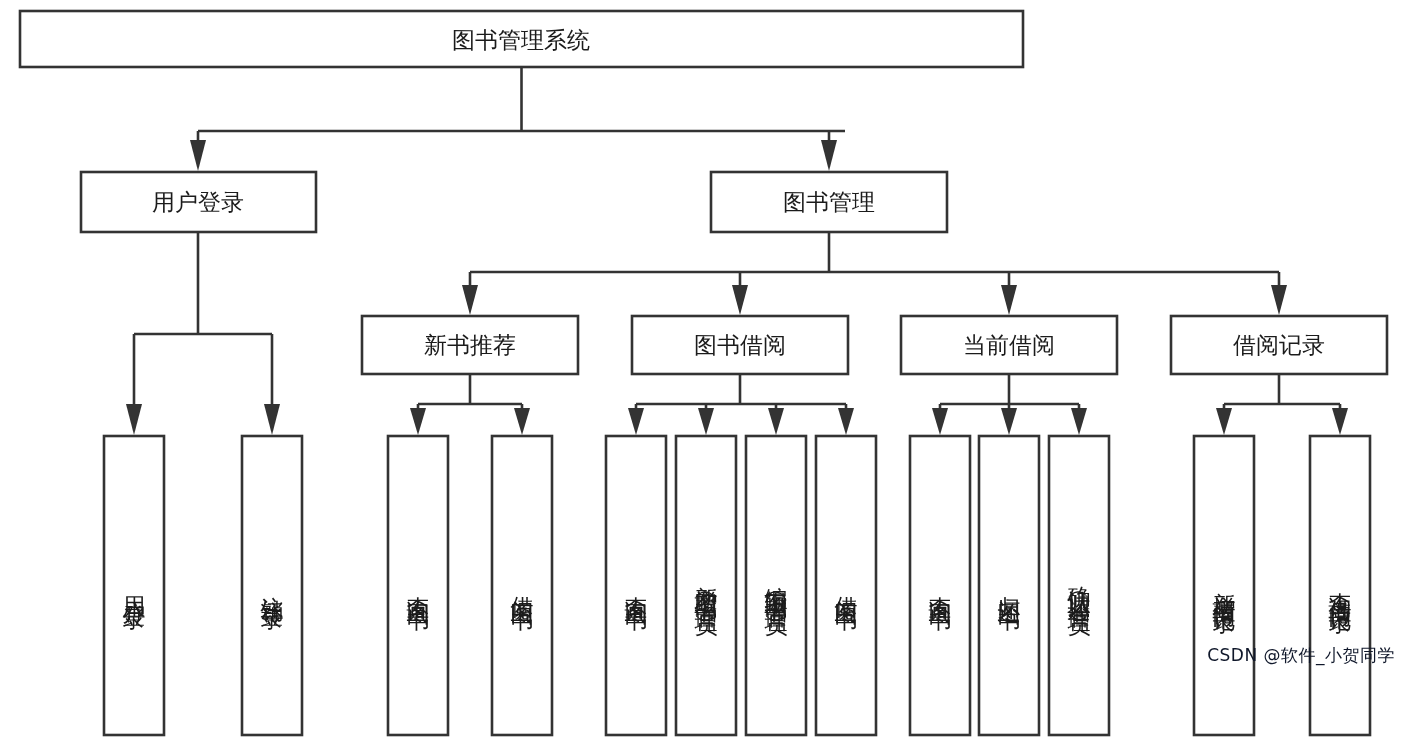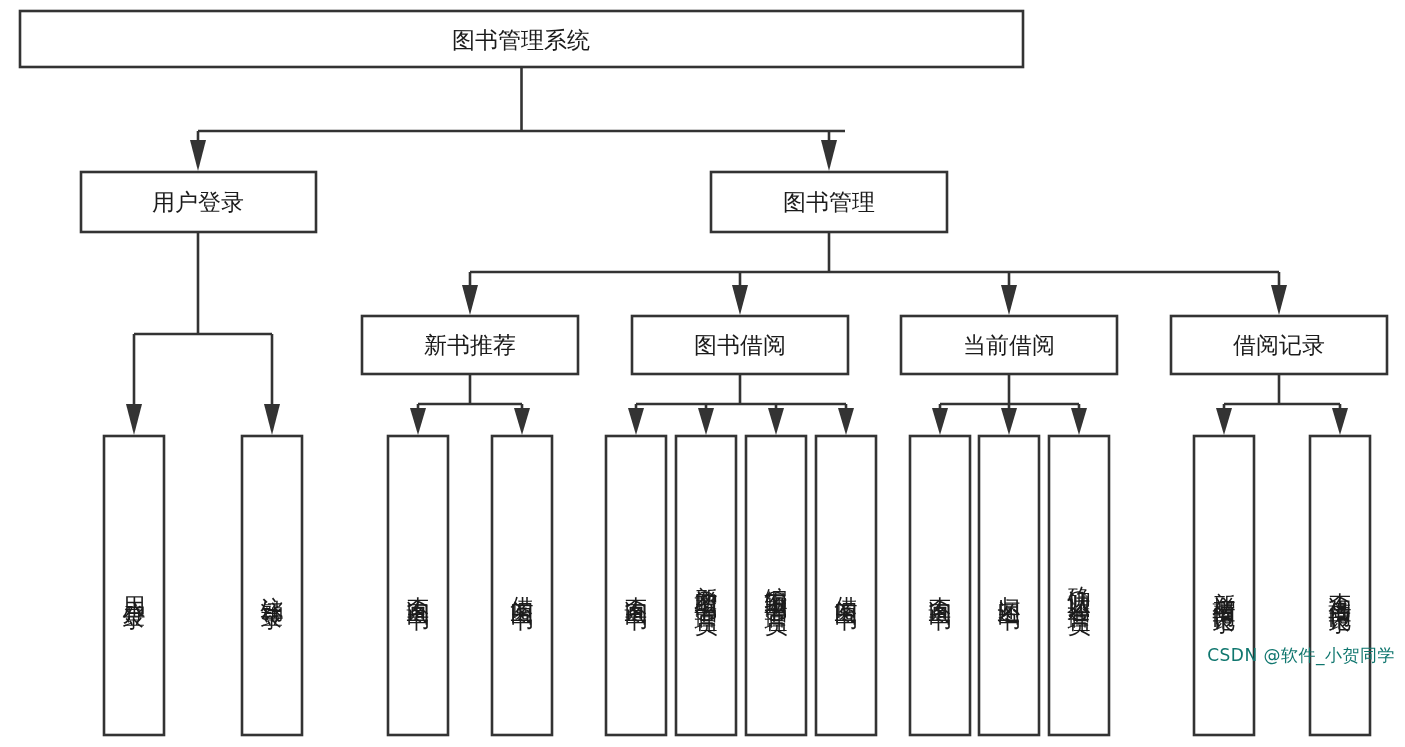--- a/index.html
+++ b/index.html
@@ -74,21 +74,21 @@
     letter-spacing: 4px;
     color: #1b1b1b;
     white-space: nowrap;
   }
   #watermark {
     position: absolute;
     right: 10px;
     bottom: 6px;
     font-family: "DejaVu Sans", "Liberation Sans", sans-serif;
     font-size: 17px;
-    color: #0f766e;
+    color: #0f172a;
     letter-spacing: 0.5px;
     white-space: nowrap;
   }
 </style>
 </head>
 <body>
 
 <div id="diagram-root">
 
   <svg id="flowchart" viewBox="0 0 1405 747">

